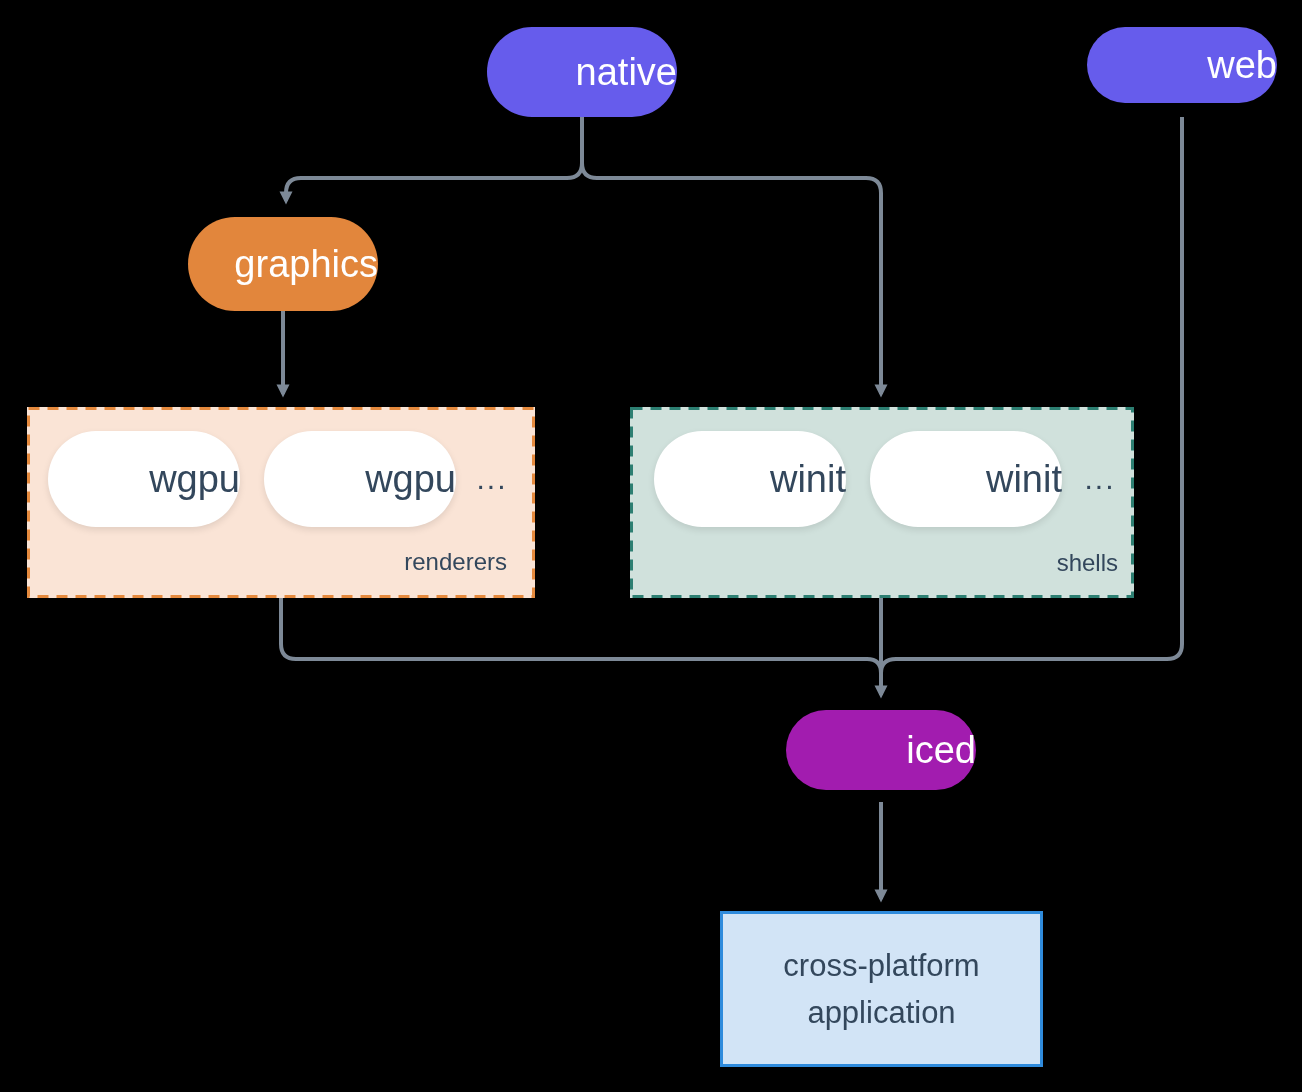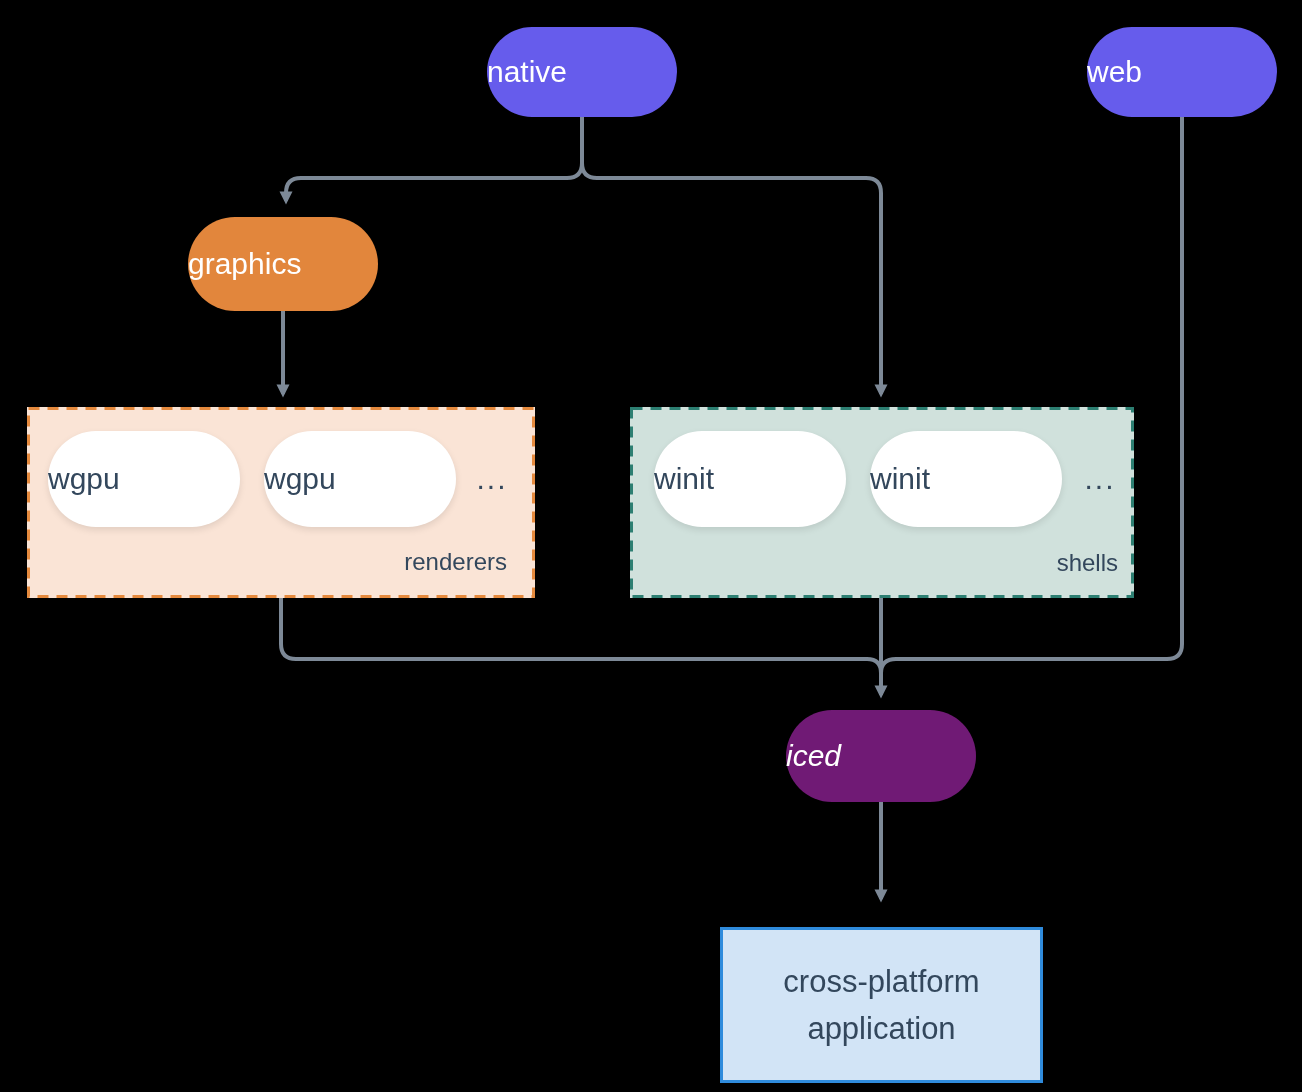--- a/index.html
+++ b/index.html
@@ -5,29 +5,29 @@
   html,body{margin:0;padding:0;background:#000;}
   #canvas{
     position:relative;
     width:1302px;height:1092px;
     background:#000000;
     font-family:"Liberation Sans","DejaVu Sans",sans-serif;
     overflow:hidden;
   }
   .pill{
     position:absolute;
-    display:flex;align-items:center;justify-content:flex-start;
+    display:flex;align-items:center;justify-content:flex-end;
     border-radius:999px;
-    font-size:30px;
+    font-size:38px;
     z-index:3;
   }
   .pill--native{left:487px;top:27px;width:190px;height:90px;background:#665CEC;color:#fff;}
-  .pill--web{left:1087px;top:27px;width:190px;height:90px;background:#665CEC;color:#fff;}
+  .pill--web{left:1087px;top:27px;width:190px;height:76px;background:#665CEC;color:#fff;}
   .pill--graphics{left:188px;top:217px;width:190px;height:94px;background:#E2863C;color:#fff;}
-  .pill--iced{left:786px;top:710px;width:190px;height:92px;background:#701a75;color:#fff;font-style:italic;}
+  .pill--iced{left:786px;top:710px;width:190px;height:80px;background:#a21caf;color:#fff;}
   .pill--white{
     background:#ffffff;color:#33475C;
     width:192px;height:96px;top:431px;
     box-shadow:0 3px 7px rgba(0,0,0,0.10);
   }
   .pill--wgpu{left:48px;}
   .pill--glow{left:264px;}
   .pill--winit{left:654px;}
   .pill--glutin{left:870px;}
   .group{
@@ -44,21 +44,21 @@
     display:flex;align-items:center;justify-content:center;
     font-size:30px;color:#33475C;z-index:3;letter-spacing:2px;
   }
   .ellipsis--renderers{left:468px;}
   .ellipsis--shells{left:1076px;}
   .app-box{
     position:absolute;left:720px;top:911px;width:323px;height:156px;
     box-sizing:border-box;
     background:#D2E4F6;border:3px solid #2F8BDC;
     display:flex;flex-direction:column;align-items:center;justify-content:center;
-    font-size:31px;line-height:1.52;color:#33475C;z-index:3;margin-top:16px;
+    font-size:31px;line-height:1.52;color:#33475C;z-index:3;
   }
   #connectors{
     position:absolute;left:0;top:0;width:1302px;height:1092px;z-index:2;
   }
   #connectors path.edge{
     fill:none;stroke:#7D8997;stroke-width:4;
   }
   #connectors rect.dash{
     fill:none;stroke-width:3;
   }

